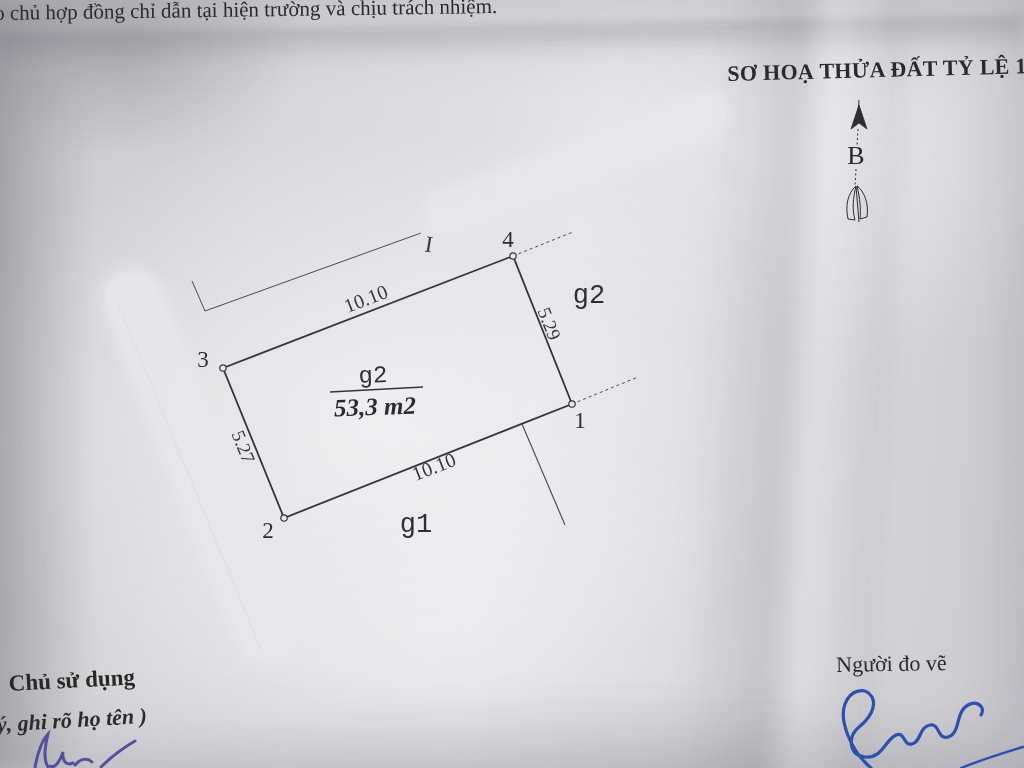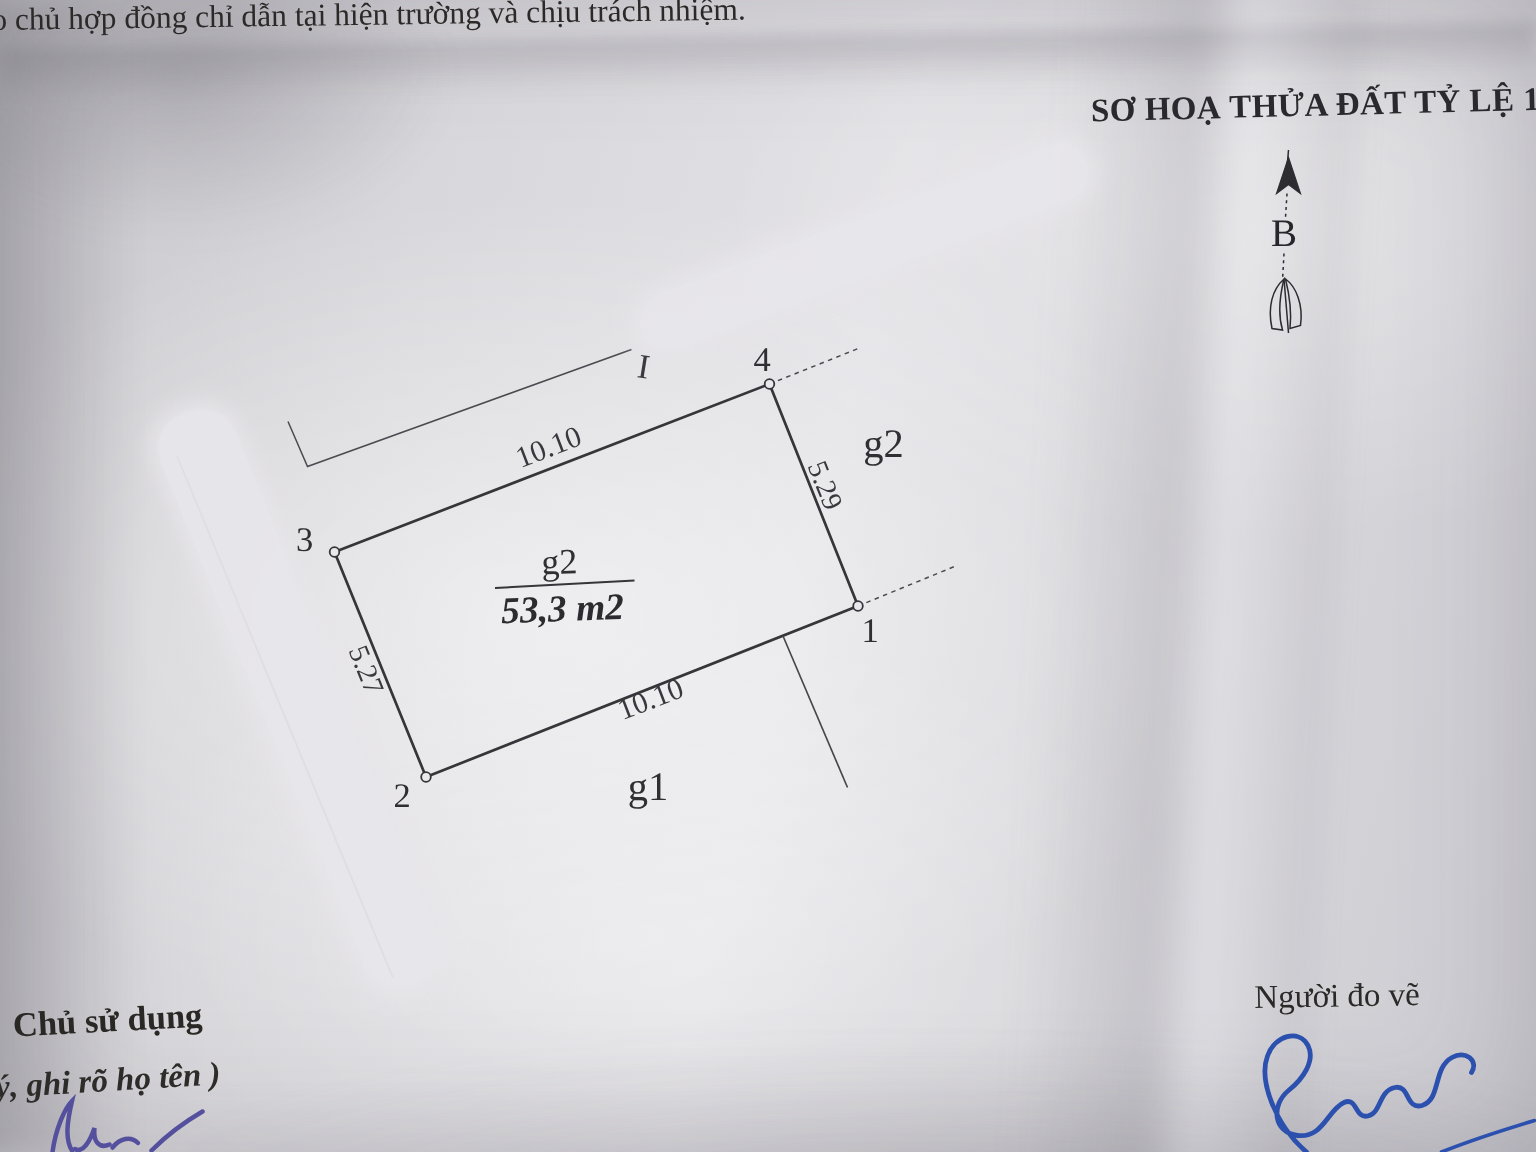--- a/index.html
+++ b/index.html
@@ -13,21 +13,21 @@
     box-shadow: inset 0 0 90px rgba(88,86,96,0.28);
     font-family:"Liberation Serif", serif; color:#2e2e33;
   }
   .crease{position:absolute; pointer-events:none;}
   .redact{position:absolute; background:rgba(231,230,234,0.95); border-radius:24px;
     box-shadow:0 0 12px 7px rgba(231,230,234,0.75); filter:blur(1px);}
   .lbl{position:absolute; white-space:nowrap;}
   .ctr{transform-origin:center; }
   svg{position:absolute; left:0; top:0;}
   .serif{font-family:"Liberation Serif", serif;}
-  .sans{font-family:Liberation Serif, serif;}
+  .sans{font-family:Liberation Mono, monospace;}
 </style>
 </head>
 <body>
 
 <div class="page">
 
   <div class="crease" style="left:0;top:24px;width:1024px;height:36px;background:linear-gradient(180deg,rgba(120,117,126,0.30),rgba(120,117,126,0));filter:blur(5px);transform:rotate(-1deg);"></div>
   <div class="crease" style="left:-40px;top:0;width:130px;height:768px;background:linear-gradient(90deg,rgba(104,102,112,0.38),rgba(104,102,112,0));filter:blur(8px);"></div>
   <div class="crease" style="left:690px;top:-20px;width:200px;height:820px;background:linear-gradient(90deg,rgba(118,116,126,0) 0%,rgba(118,116,126,0.18) 45%,rgba(244,244,248,0.28) 62%,rgba(118,116,126,0.10) 100%);filter:blur(9px);transform:rotate(3deg);"></div>
   <div class="crease" style="left:120px;top:690px;width:980px;height:140px;background:radial-gradient(60% 100% at 50% 100%,rgba(110,108,118,0.22),rgba(110,108,118,0));filter:blur(8px);"></div>
@@ -93,19 +93,19 @@
   <div class="lbl serif ctr" style="left:268px;top:531px;font-size:23px;transform:translate(-50%,-50%);">2</div>
 
   <div class="lbl serif ctr" style="left:366px;top:299px;font-size:20px;color:#38383e;transform:translate(-50%,-50%) rotate(-21deg);">10.10</div>
   <div class="lbl serif ctr" style="left:549px;top:324px;font-size:19px;color:#38383e;transform:translate(-50%,-50%) rotate(68deg);">5.29</div>
   <div class="lbl serif ctr" style="left:243px;top:447px;font-size:19px;color:#38383e;transform:translate(-50%,-50%) rotate(68deg);">5.27</div>
   <div class="lbl serif ctr" style="left:434px;top:467px;font-size:20px;color:#38383e;transform:translate(-50%,-50%) rotate(-21deg);">10.10</div>
 
   <div class="lbl sans ctr" style="left:373px;top:376px;font-size:24px;transform:translate(-50%,-50%) rotate(-2deg);color:#2f2f34;">g2</div>
   <div class="lbl serif ctr" style="left:375px;top:407px;font-size:25px;font-weight:bold;font-style:italic;transform:translate(-50%,-50%) rotate(-2deg);color:#2b2b30;">53,3 m2</div>
   <div class="lbl sans ctr" style="left:589px;top:296px;font-size:27px;transform:translate(-50%,-50%);color:#2f2f34;">g2</div>
-  <div class="lbl sans ctr" style="left:432px;top:525px;font-size:27px;transform:translate(-50%,-50%);color:#2f2f34;">g1</div>
+  <div class="lbl sans ctr" style="left:416px;top:525px;font-size:27px;transform:translate(-50%,-50%);color:#2f2f34;">g1</div>
 
   <div class="lbl serif" style="left:8px;top:671px;font-size:23px;font-weight:bold;color:#2a2825;transform:rotate(-3deg);transform-origin:left top;">Chủ sử dụng</div>
   <div class="lbl serif" style="left:-4px;top:712px;font-size:22px;font-style:italic;font-weight:600;color:#2e2c29;transform:rotate(-3.5deg);transform-origin:left top;">ý, ghi rõ họ tên )</div>
   <div class="lbl serif" style="left:836px;top:652px;font-size:22px;color:#2c2a28;transform:rotate(-1deg);transform-origin:left top;">Người đo vẽ</div>
 
 </div>
 
 </body></html>

